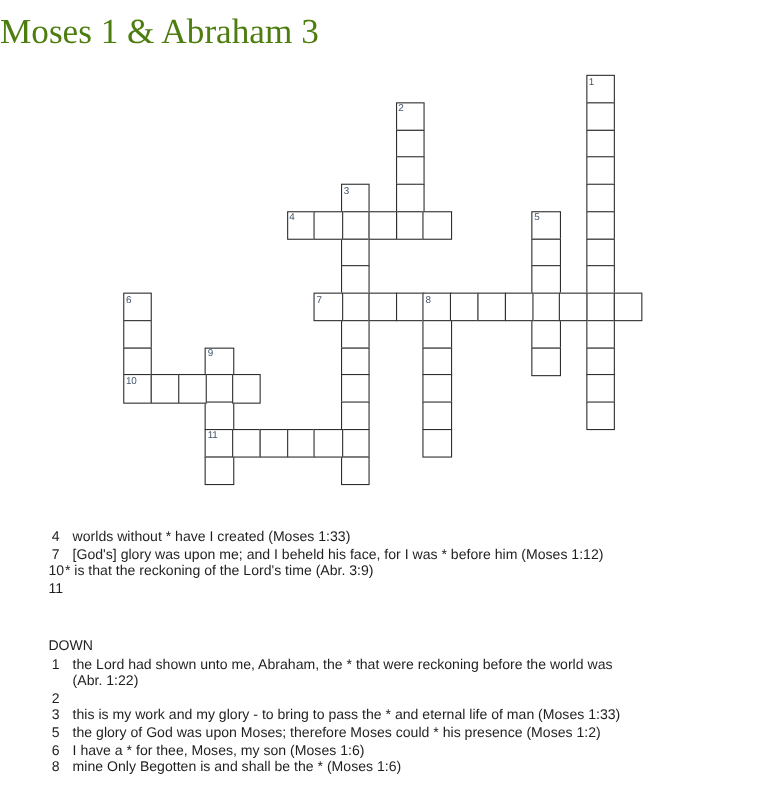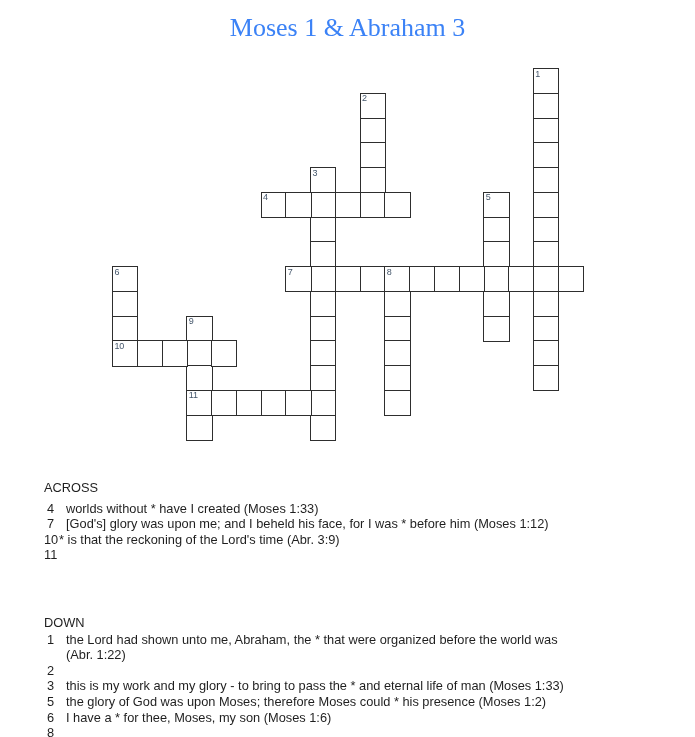--- a/index.html
+++ b/index.html
@@ -6,24 +6,23 @@
     --grid-border:#2e2e2e;
     --cell-num:#44566b;
     --text:#1f1f1f;
   }
   *{margin:0;padding:0;box-sizing:content-box;}
   html,body{width:695px;height:737px;background:#ffffff;overflow:hidden;position:relative;}
   body{font-family:"Liberation Sans","DejaVu Sans",sans-serif;color:var(--text);}
 
   .title{
     position:absolute;top:13px;left:0;right:0;
-    text-align:center;
     font-family:"Liberation Serif","DejaVu Serif",serif;
     font-weight:normal;
-    font-size:26px;line-height:30px;color:#3b82f6;
+    font-size:32px;line-height:30px;color:#4d7c0f;
   }
 
   .grid-layer{position:absolute;top:0;left:0;width:695px;height:460px;}
   .cell{
     position:absolute;
     width:26.25px;height:26.25px;
     box-sizing:border-box;
     border:1.5px solid var(--grid-border);
     background:#fff;
   }
@@ -36,21 +35,21 @@
 
   .clues{
     position:absolute;left:44px;width:645px;
     font-size:12.8px;line-height:15.6px;
     color:var(--text);
   }
   .clues-across{top:480px;}
   .clues-down{top:579px;}
   .clues-header{font-weight:normal;}
   .clues-across .clues-header{margin-bottom:5px;}
-  .clues-down .clues-header{margin-bottom:1px;margin-top:36px;}
+  .clues-down .clues-header{margin-bottom:1px;}
   .clue-row{display:flex;align-items:flex-start;}
   .clue-num{flex:none;width:13px;text-align:center;}
   .clue-text{margin-left:9px;}
   .clue-text.d2{margin-left:2px;}
   .clue-text div{white-space:nowrap;}
 </style>
 </head>
 <body>
 
 <h1 class="title">Moses 1 &amp; Abraham 3</h1>
@@ -143,21 +142,20 @@
     <div class="cell" style="left: 136.75px; top: 340.25px; width: 26.25px; height: 26.25px;"></div>
     <div class="cell" style="left: 161.5px; top: 340.25px; width: 26.25px; height: 26.25px;"></div>
     <div class="cell" style="left: 211px; top: 340.25px; width: 26.25px; height: 26.25px;"></div>
     <div class="cell" style="left: 211px; top: 389.75px; width: 26.25px; height: 26.25px;"></div>
     <div class="cell" style="left: 235.75px; top: 389.75px; width: 26.25px; height: 26.25px;"></div>
     <div class="cell" style="left: 260.5px; top: 389.75px; width: 26.25px; height: 26.25px;"></div>
     <div class="cell" style="left: 285.25px; top: 389.75px; width: 26.25px; height: 26.25px;"></div>
   </div>
 
 <div class="clues clues-across">
-  <div class="clues-header">ACROSS</div>
   <div>
       <div class="clue-row">
         <span class="clue-num">4</span>
         <div class="clue-text">
           <div>worlds without * have I created (Moses 1:33)</div>
         </div>
       </div>
       <div class="clue-row">
         <span class="clue-num">7</span>
         <div class="clue-text">
@@ -175,21 +173,21 @@
       </div>
     </div>
 </div>
 
 <div class="clues clues-down">
   <div class="clues-header">DOWN</div>
   <div>
       <div class="clue-row">
         <span class="clue-num">1</span>
         <div class="clue-text">
-          <div>the Lord had shown unto me, Abraham, the * that were organized before the world was</div>
+          <div>the Lord had shown unto me, Abraham, the * that were reckoning before the world was</div>
           <div>(Abr. 1:22)</div>
         </div>
       </div>
       <div class="clue-row">
         <span class="clue-num">2</span>
       </div>
       <div class="clue-row">
         <span class="clue-num">3</span>
         <div class="clue-text">
           <div>this is my work and my glory - to bring to pass the * and eternal life of man (Moses 1:33)</div>
@@ -202,15 +200,18 @@
         </div>
       </div>
       <div class="clue-row">
         <span class="clue-num">6</span>
         <div class="clue-text">
           <div>I have a * for thee, Moses, my son (Moses 1:6)</div>
         </div>
       </div>
       <div class="clue-row">
         <span class="clue-num">8</span>
+        <div class="clue-text">
+          <div>mine Only Begotten is and shall be the * (Moses 1:6)</div>
+        </div>
       </div>
     </div>
 </div>
 
 </body></html>

